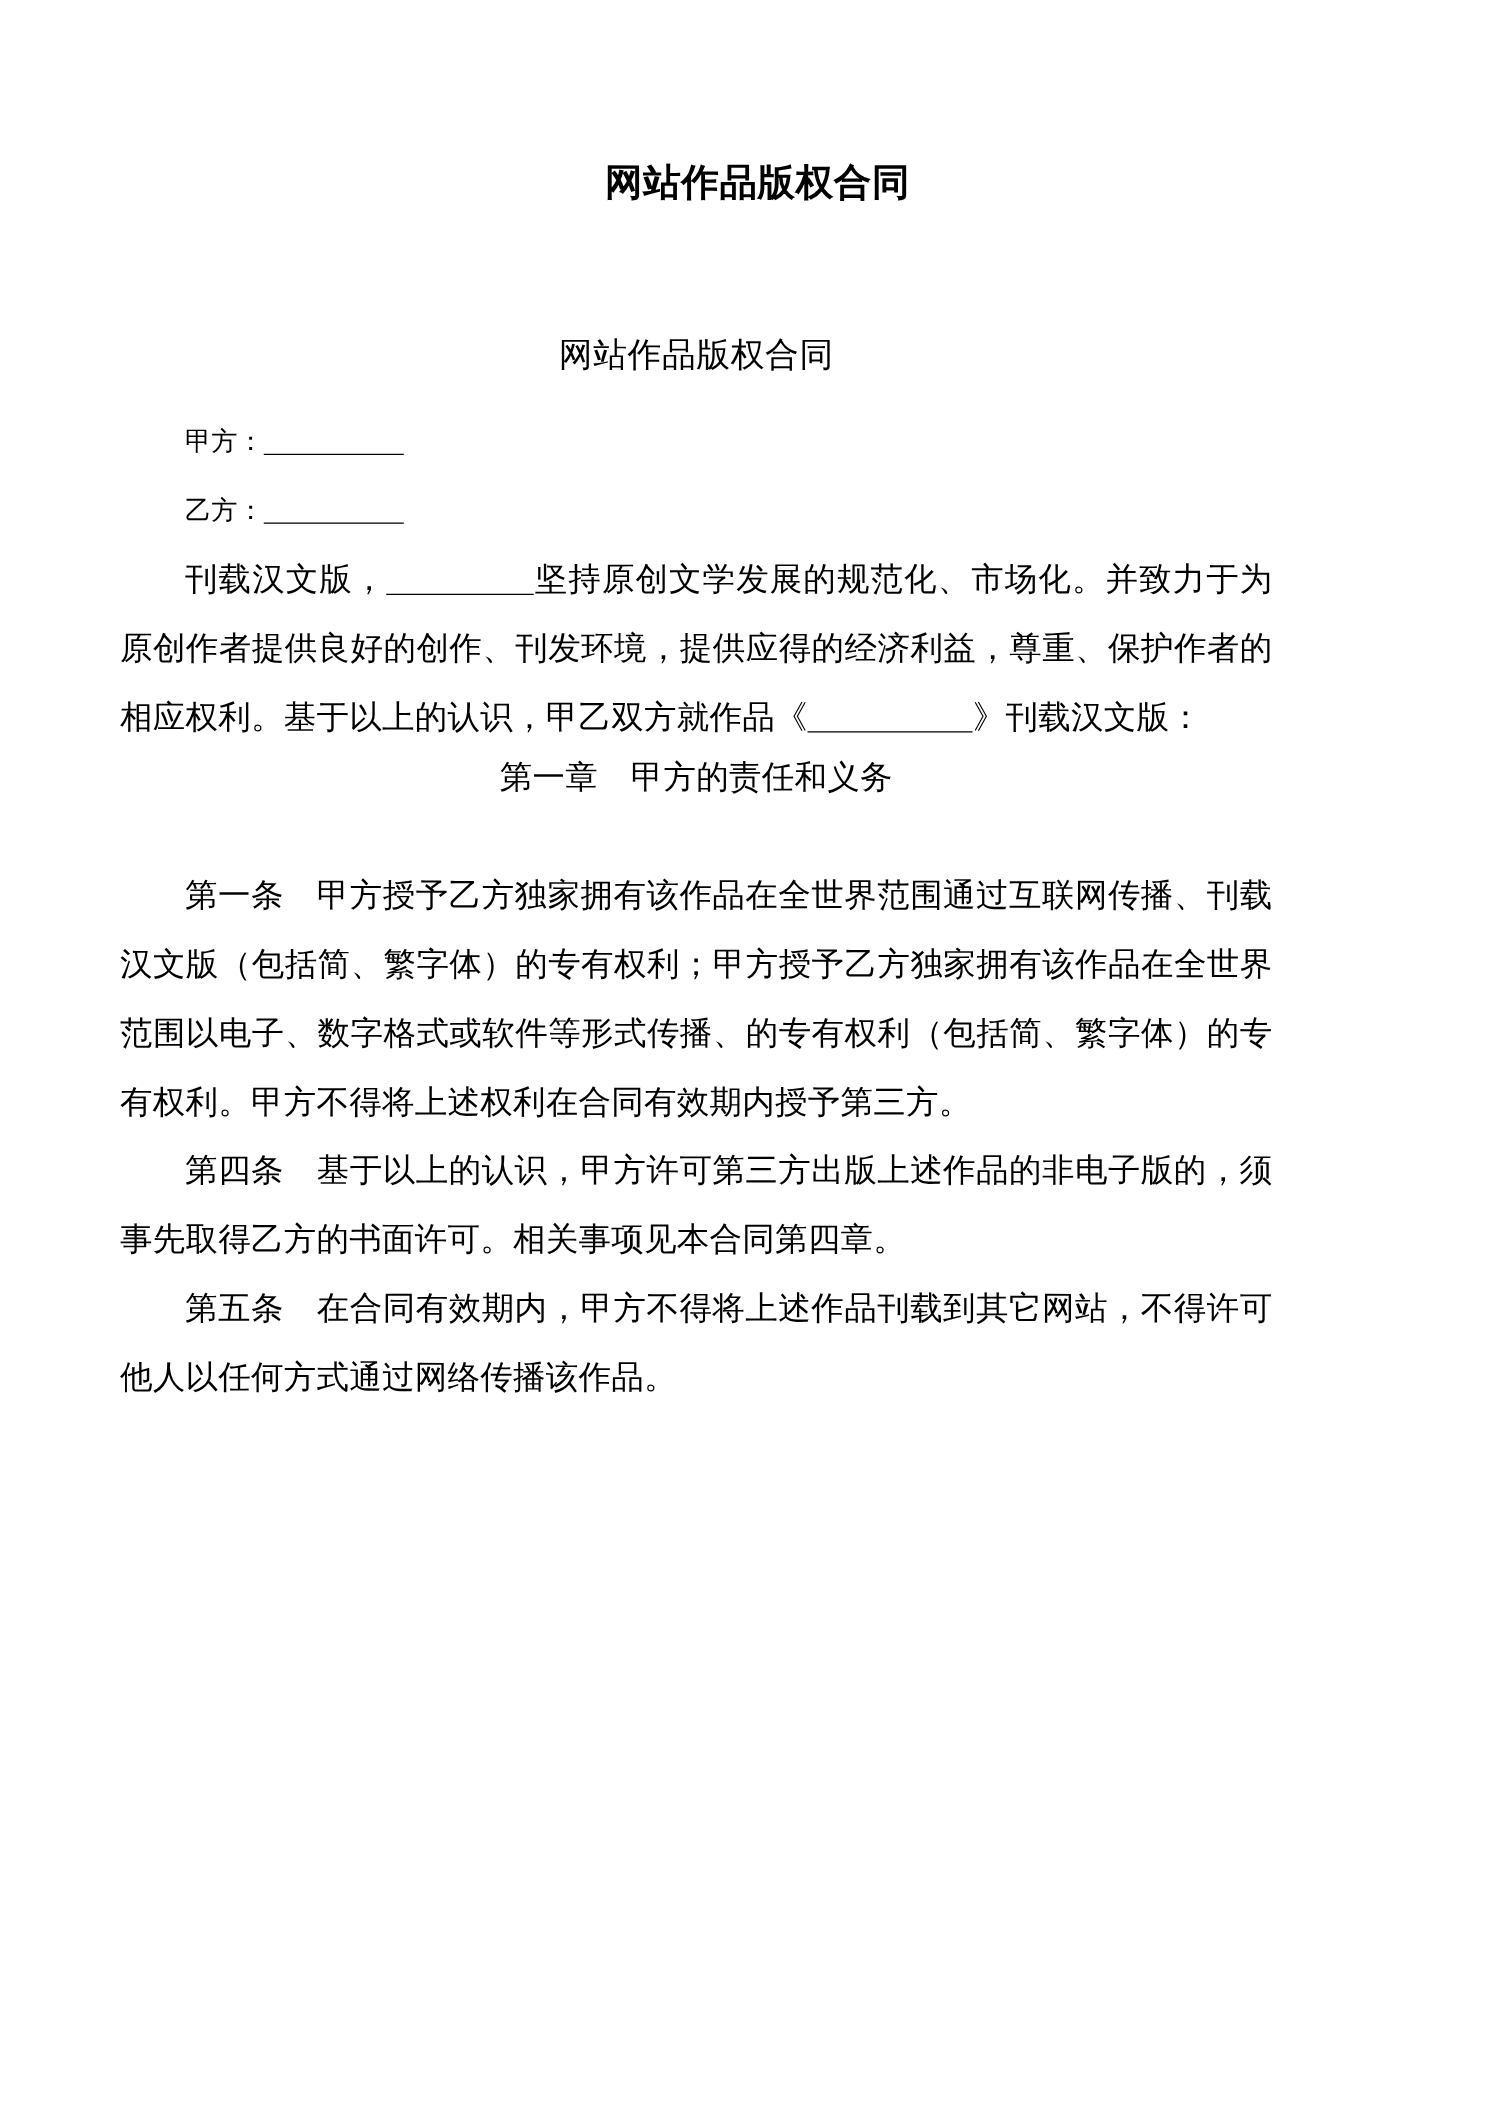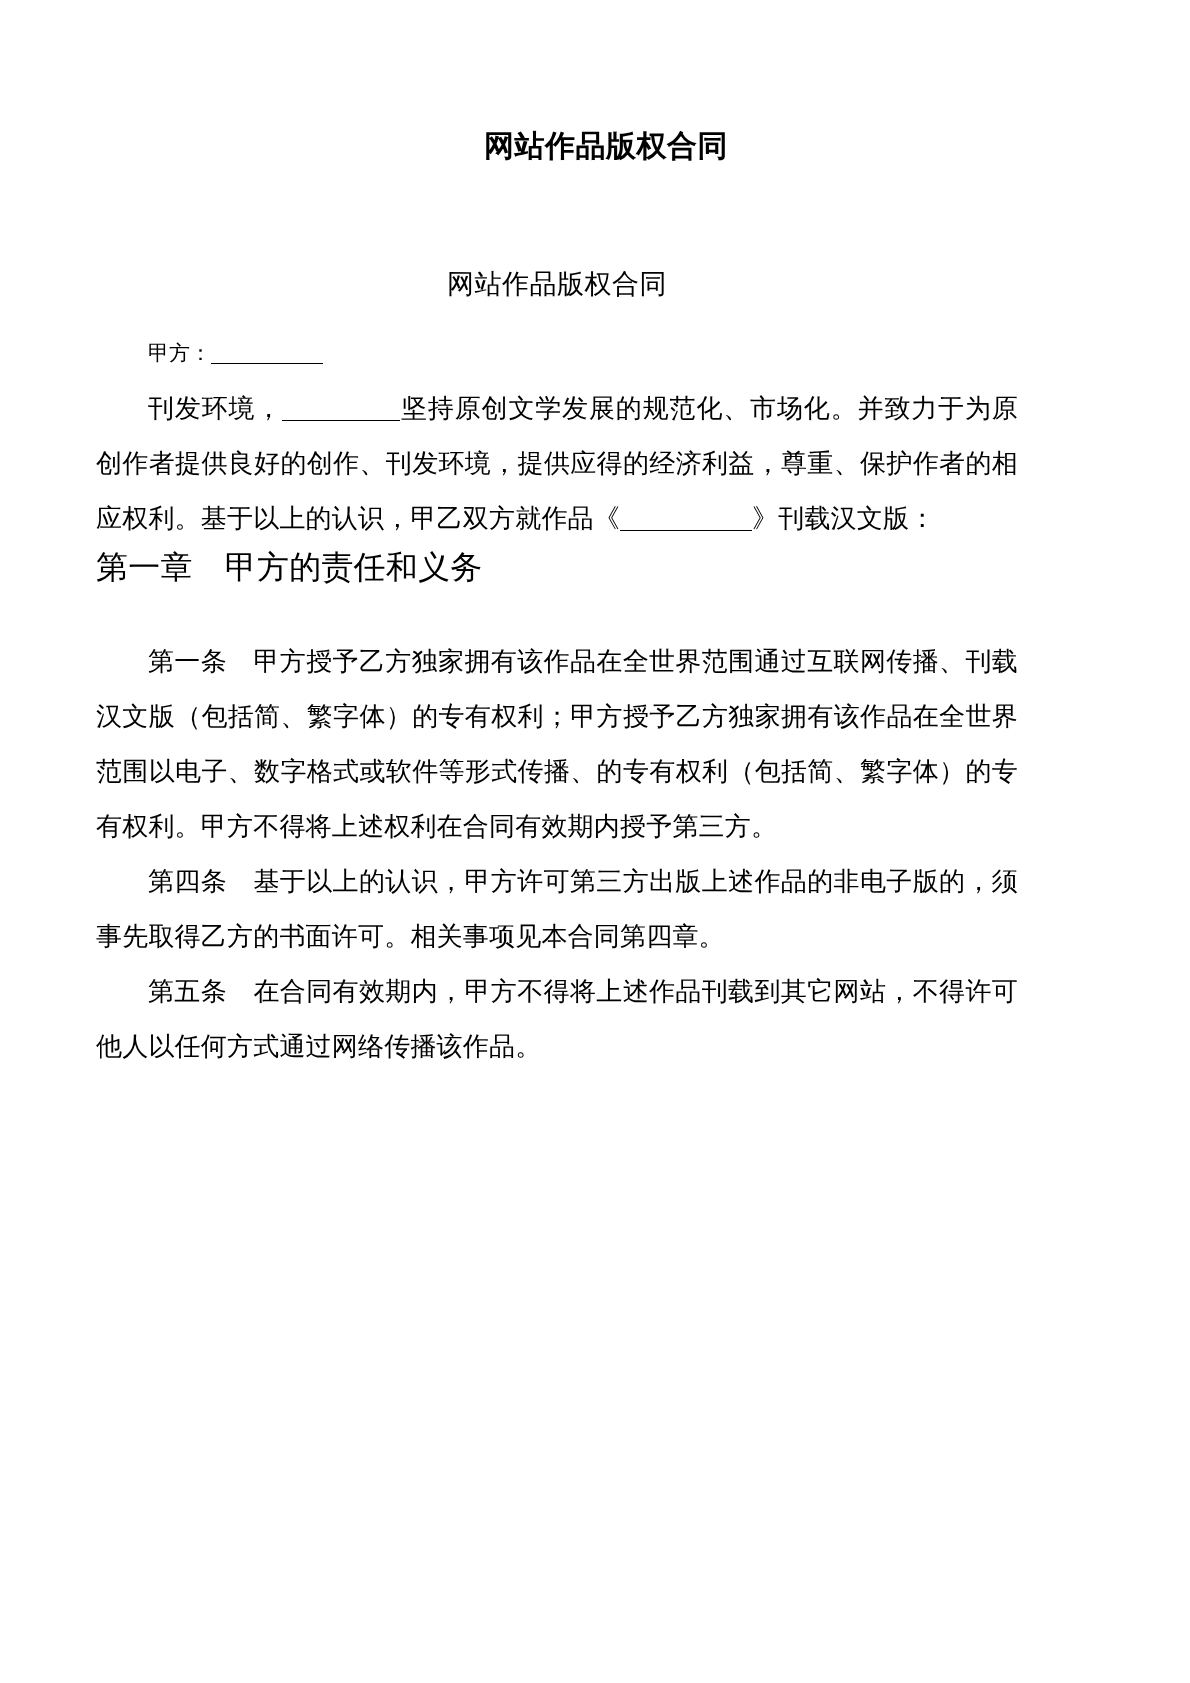--- a/index.html
+++ b/index.html
@@ -63,22 +63,23 @@
     text-indent: 52px;
   }
   p.field {
     margin: 0;
     font-size: 21px;
     line-height: 55px;
     text-indent: 52px;
   }
   .chapter {
     margin: 0;
-    font-size: 32px;
+    font-size: 26px;
     line-height: 42px;
+    text-align: center;
     letter-spacing: 0.2px;
   }
   .gap-sm { height: 10px; }
   .gap-md { height: 46px; }
   .blank {
     display: inline-block;
     border-bottom: 1.5px solid #000;
     height: 28px;
     vertical-align: -4px;
   }
@@ -94,22 +95,23 @@
   <div class="doc-title">网站作品版权合同</div>
 
   <div class="content">
 
     <div class="subtitle">网站作品版权合同</div>
 
     <div class="gap-sm"></div>
 
     <p class="field"><span>甲方：</span><span class="blank blank-w1"></span></p>
 
+    <p class="field"><span>乙方：</span><span class="blank blank-w1"></span></p>
 
-    <p class="para indent"><span>刊发环境，</span><span class="blank blank-w2"></span><span>坚持原创文学发展的规范化、市场化。并致力于为原创作者提供良好的创作、刊发环境，提供应得的经济利益，尊重、保护作者的相应权利。基于以上的认识，甲乙双方就作品《</span><span class="blank blank-w3"></span><span>》刊载汉文版：</span></p>
+    <p class="para indent"><span>刊载汉文版，</span><span class="blank blank-w2"></span><span>坚持原创文学发展的规范化、市场化。并致力于为原创作者提供良好的创作、刊发环境，提供应得的经济利益，尊重、保护作者的相应权利。基于以上的认识，甲乙双方就作品《</span><span class="blank blank-w3"></span><span>》刊载汉文版：</span></p>
 
     <p class="chapter">第一章　甲方的责任和义务</p>
 
     <div class="gap-md"></div>
 
     <p class="para indent"><span>第一条</span><span>　甲方授予乙方独家拥有该作品在全世界范围通过互联网传播、刊载汉文版（包括简、繁字体）的专有权利；甲方授予乙方独家拥有该作品在全世界范围以电子、数字格式或软件等形式传播、的专有权利（包括简、繁字体）的专有权利。甲方不得将上述权利在合同有效期内授予第三方。</span></p>
 
 
 
     <p class="para indent"><span>第四条</span><span>　基于以上的认识，甲方许可第三方出版上述作品的非电子版的，须事先取得乙方的书面许可。相关事项见本合同第四章。</span></p>

